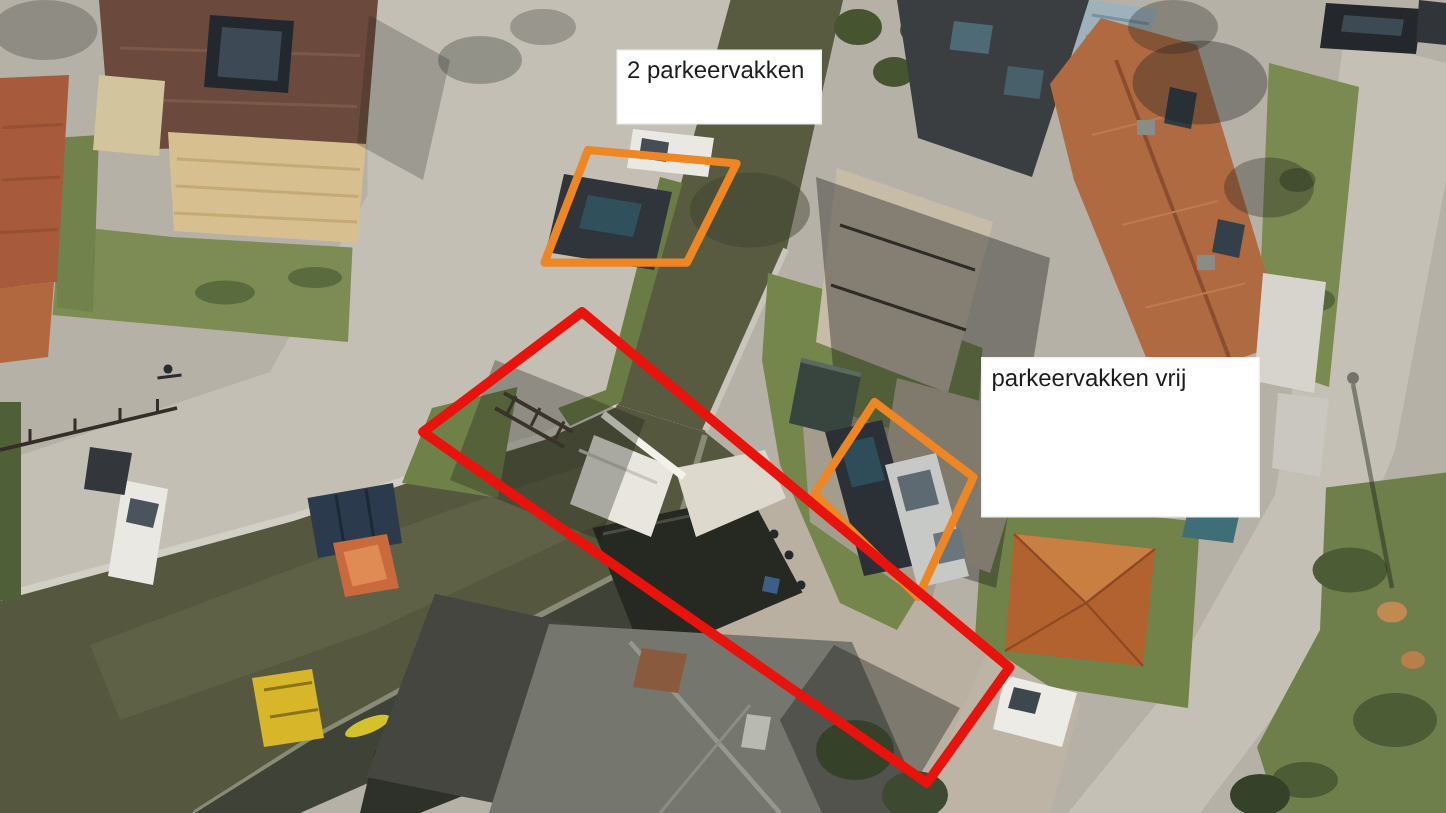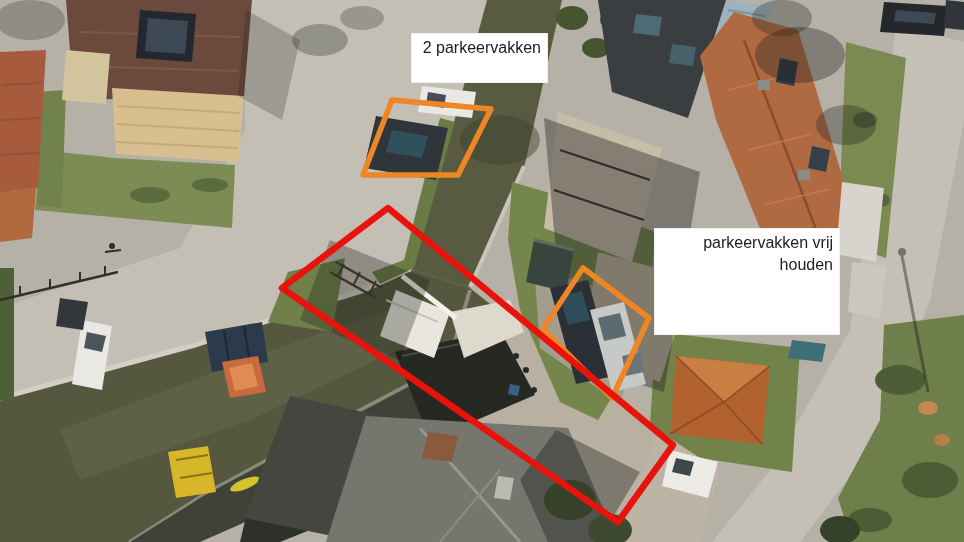--- a/index.html
+++ b/index.html
@@ -1,26 +1,26 @@
 <!DOCTYPE html>
 <html><head>
 <meta charset="utf-8">
 <style>
   html,body{margin:0;padding:0;background:#ffffff;}
   .stage{position:relative;width:964px;height:542px;overflow:hidden;
-         font-family:"Liberation Sans",sans-serif;text-align:right;}
+         font-family:"Liberation Sans",sans-serif;}
   .stage svg{position:absolute;left:0;top:0;}
   #photo{z-index:0;}
   #overlay{z-index:2;}
   .note{position:absolute;z-index:3;background:#ffffff;color:#1c1c1c;
         font-size:16px;line-height:22px;box-sizing:border-box;
         padding:3px 6px;border:1px solid rgba(0,0,0,0.06);}
   .note span{display:block;white-space:nowrap;}
   .note-top{left:411px;top:33px;width:137px;height:50px;}
-  .note-right{left:654px;top:228px;width:186px;height:107px;}
+  .note-right{left:654px;top:238px;width:186px;height:107px;}
 </style>
 </head>
 <body>
 
 <div class="stage">
 
   <svg id="photo" width="964" height="542" viewBox="0 0 964 542">
 
     <g>
       <rect x="0" y="0" width="964" height="542" fill="#b5b1a7"></rect>
@@ -197,16 +197,15 @@
       <polygon points="392,100 491,109 458,175 363,175" fill="none" stroke="#ee8624" stroke-width="5.5" stroke-linejoin="round"></polygon>
       <polygon points="583,268 649,318 612,398 543,329" fill="none" stroke="#ee8624" stroke-width="5.5" stroke-linejoin="round"></polygon>
       <polygon points="388,208 673,445 618,522 282,288" fill="none" stroke="#e8130c" stroke-width="6.5" stroke-linejoin="round"></polygon>
     </svg>
 
   <div class="note note-top">
     <span>2 parkeervakken</span>
   </div>
   <div class="note note-right">
     <span>parkeervakken vrij</span>
-    <span>houden</span>
   </div>
 
 </div>
 
 </body></html>

